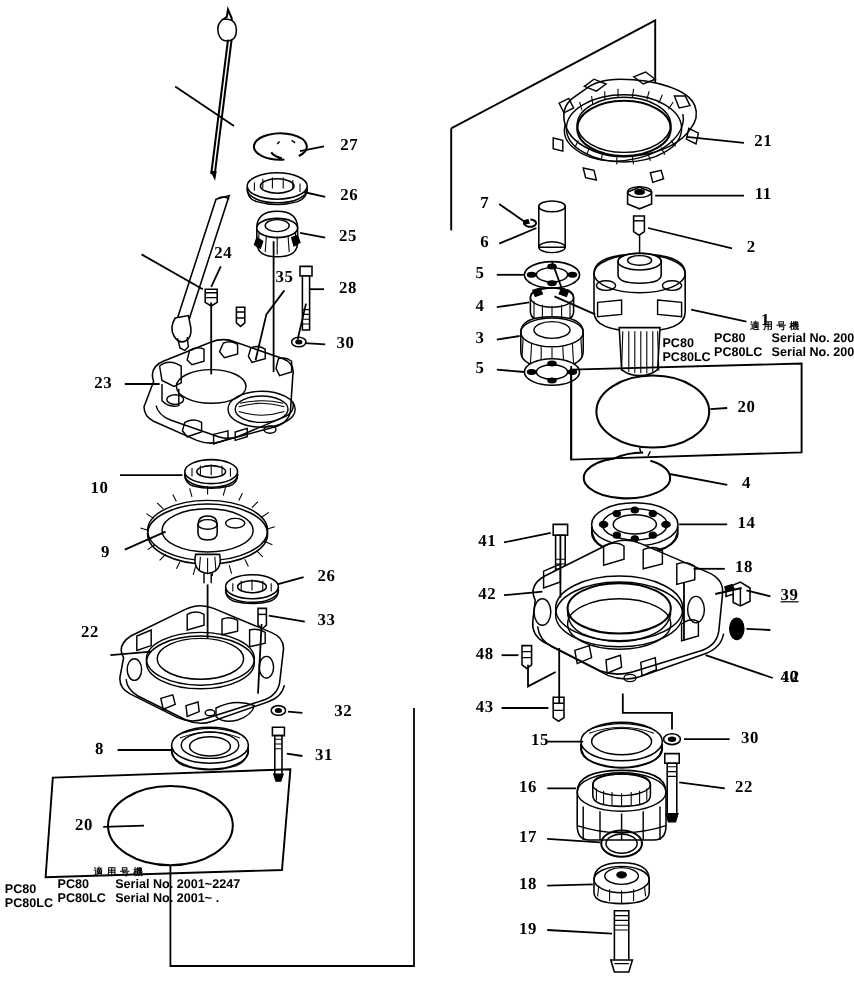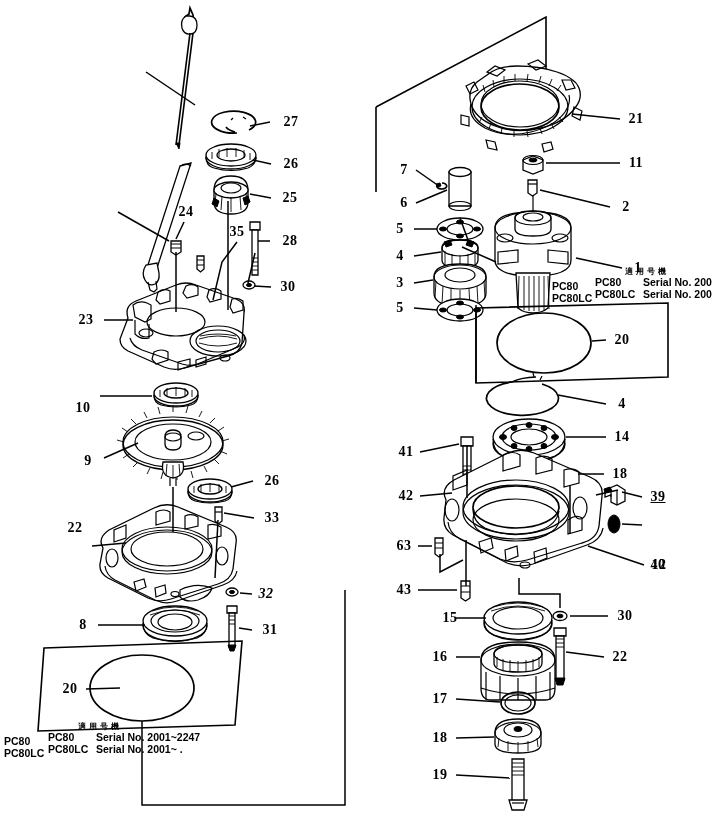--- a/index.html
+++ b/index.html
@@ -605,25 +605,25 @@
       <div class="callout" style="left: 186px; top: 212px;">24</div>
       <div class="callout" style="left: 290px; top: 198px;">25</div>
       <div class="callout" style="left: 291px; top: 164px;">26</div>
       <div class="callout" style="left: 272px; top: 481px;">26</div>
       <div class="callout" style="left: 291px; top: 122px;">27</div>
       <div class="callout" style="left: 290px; top: 241px;">28</div>
       <div class="callout" style="left: 620px; top: 657px;">22</div>
       <div class="callout" style="left: 288px; top: 287px;">30</div>
       <div class="callout" style="left: 625px; top: 616px;">30</div>
       <div class="callout" style="left: 270px; top: 630px;">31</div>
-      <div class="callout" style="left: 266px; top: 594px; font-style: italic;">32</div>
+      <div class="callout" style="left: 286px; top: 594px;">32</div>
       <div class="callout" style="left: 272px; top: 518px;">33</div>
       <div class="callout" style="left: 620px; top: 474px;">18</div>
       <div class="callout" style="left: 237px; top: 232px;">35</div>
-      <div class="callout" style="left: 404px; top: 546px;">63</div>
+      <div class="callout" style="left: 404px; top: 546px;">48</div>
       <div class="callout" style="left: 658px; top: 497px; text-decoration: underline;">39</div>
       <div class="callout" style="left: 658px; top: 525px; margin-top: 40px;">40</div>
       <div class="callout" style="left: 406px; top: 452px;">41</div>
       <div class="callout" style="left: 406px; top: 496px;">42</div>
       <div class="callout" style="left: 404px; top: 590px;">43</div>
     </div>
 
   <div class="serial-note" style="left:595px; top:268px;">
     <span class="cjk">適用号機</span>
     <span class="srow">

